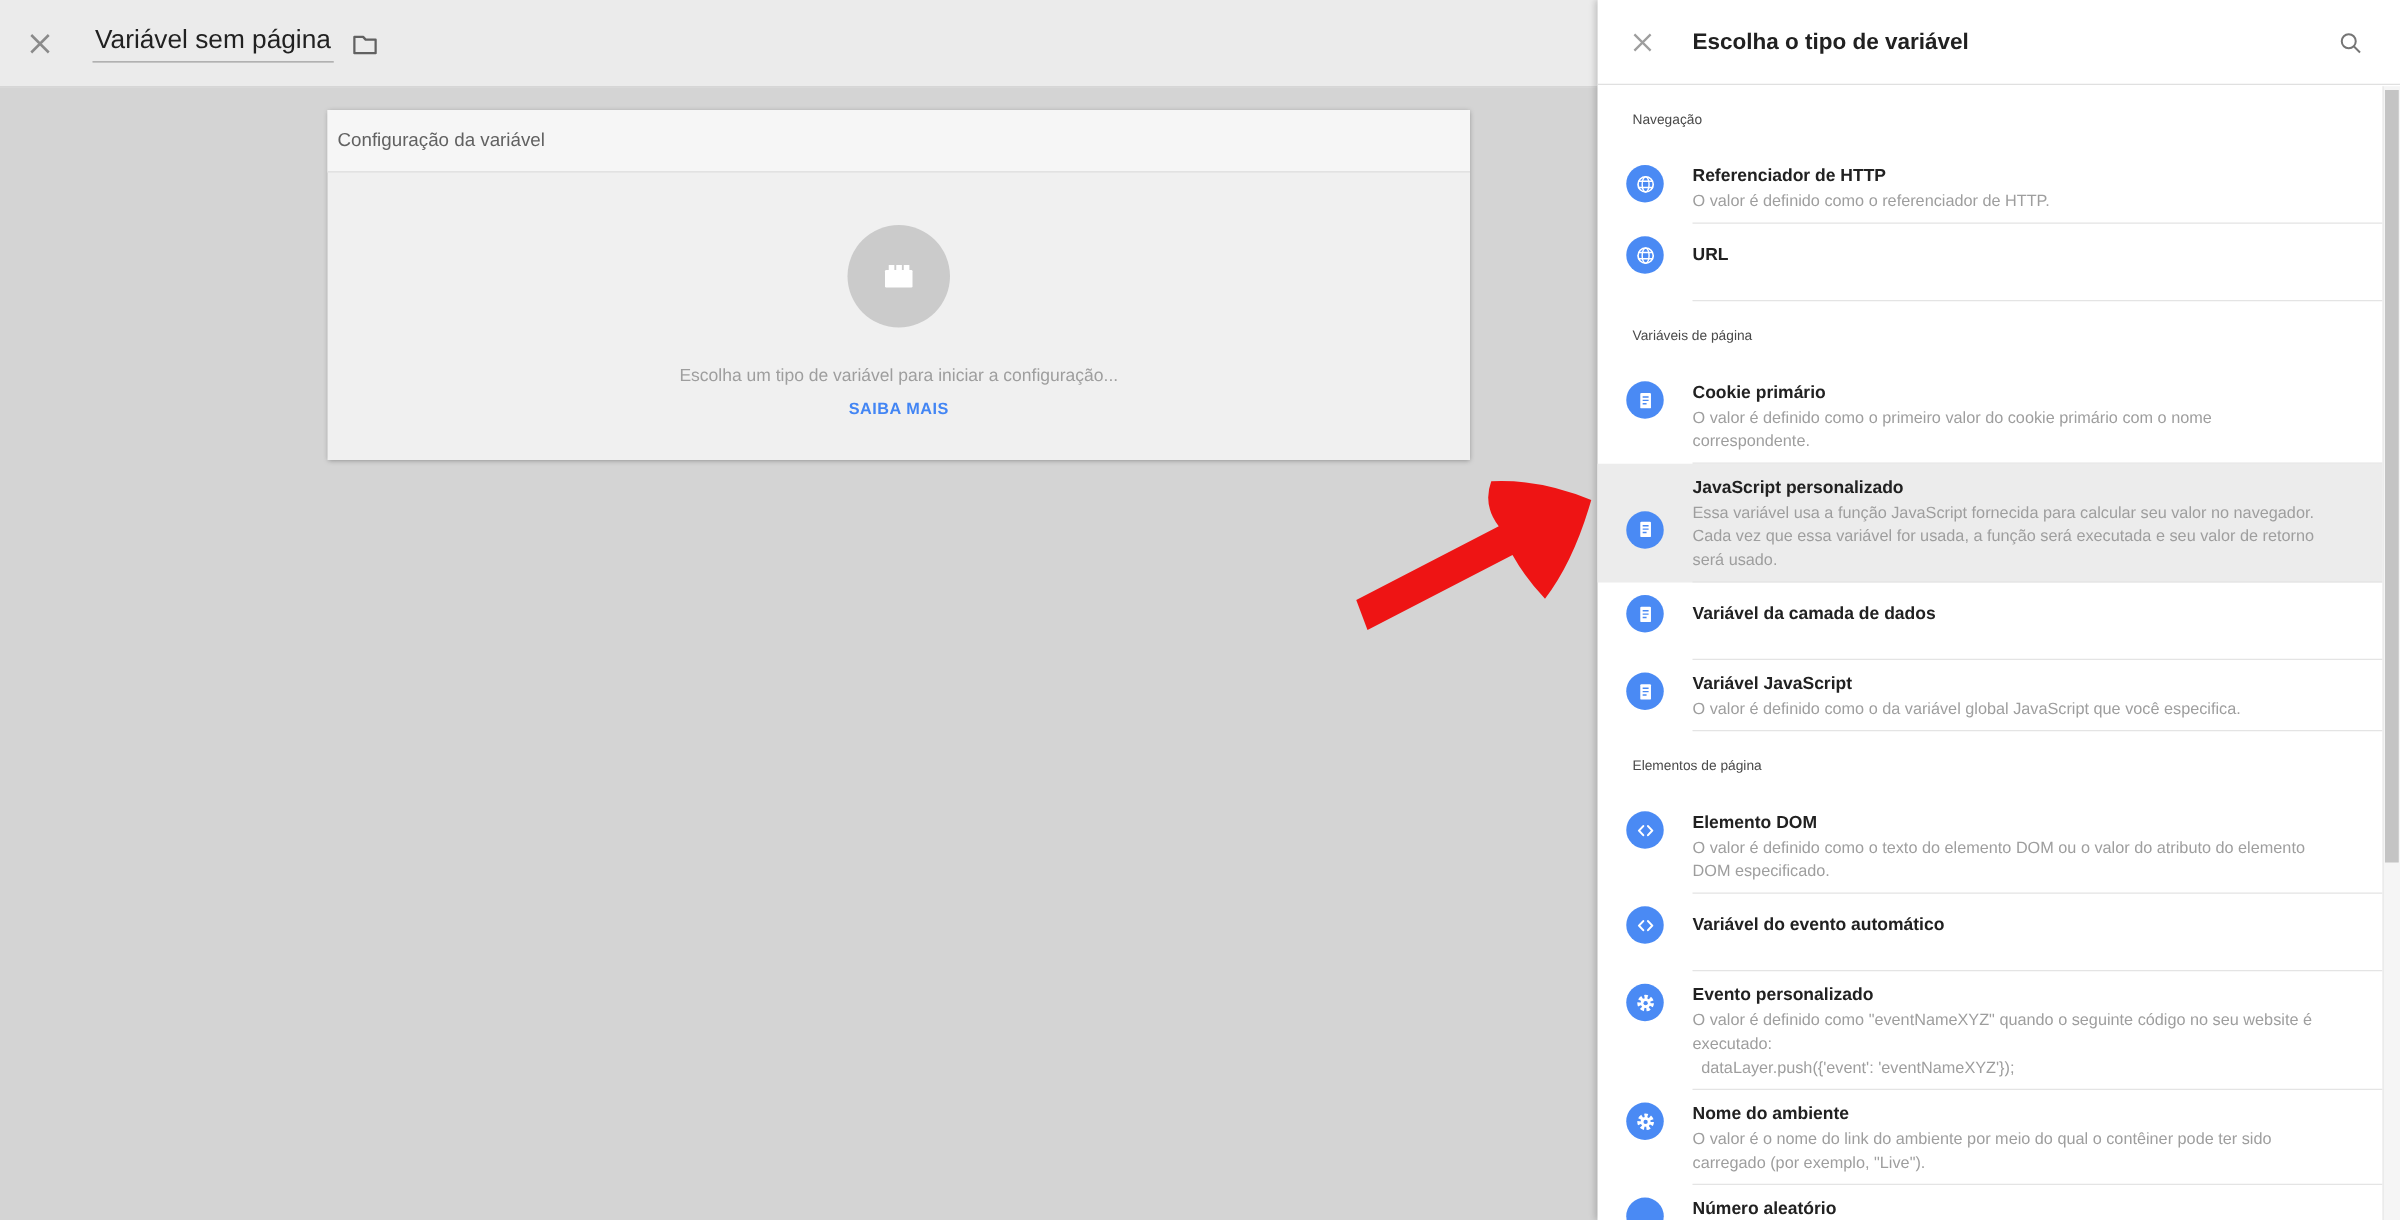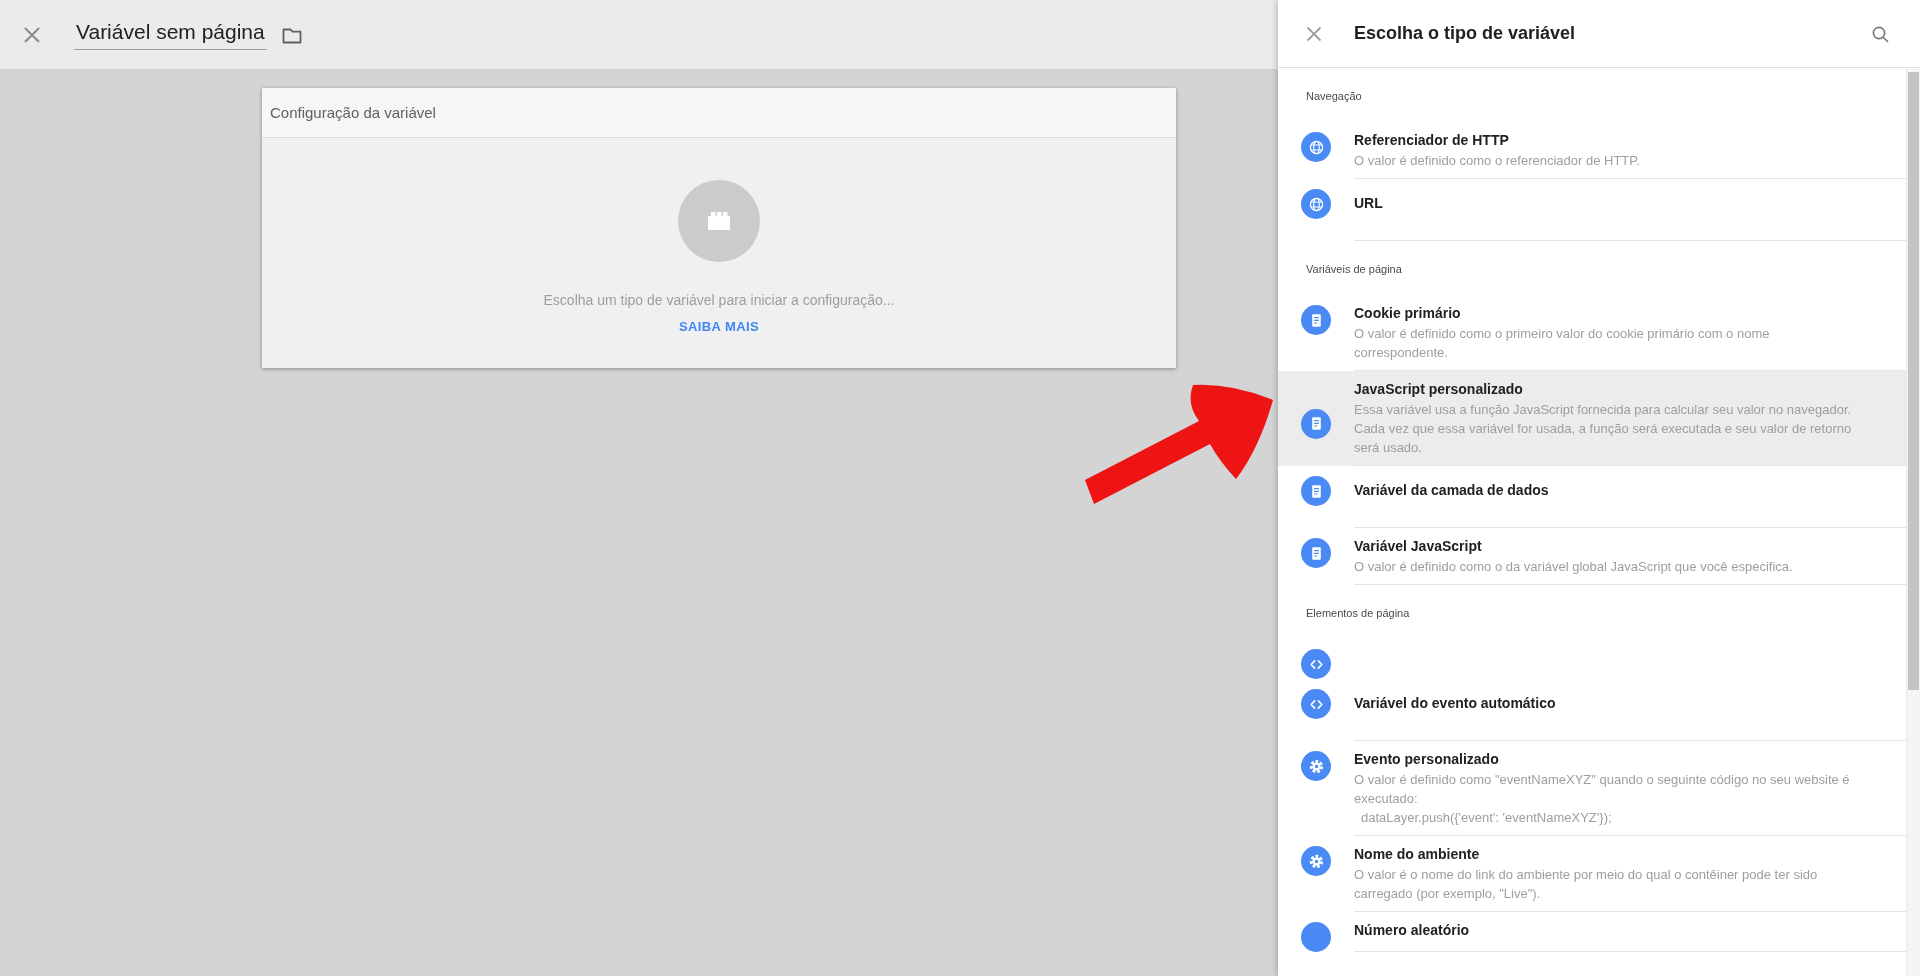--- a/index.html
+++ b/index.html
@@ -220,20 +220,24 @@
     <div class="section-label">Elementos de página</div>
 
     <div class="vrow">
       <div class="icol">
           <div class="cicon">
         <svg width="19" height="19" viewBox="0 0 20 20">
           <path d="M8 6.2 L4.4 10 L8 13.8 M12 6.2 L15.6 10 L12 13.8" stroke="#fff" stroke-width="1.8" fill="none" stroke-linecap="round" stroke-linejoin="round"></path>
         </svg>
       </div>
         </div>
+      <div class="rcontent">
+        <div class="rtitle">Elemento DOM</div>
+        <div class="rdesc">O valor é definido como o texto do elemento DOM ou o valor do atributo do elemento DOM especificado.</div>
+      </div>
     </div>
 
     <div class="vrow no-desc">
       <div class="icol">
           <div class="cicon">
         <svg width="19" height="19" viewBox="0 0 20 20">
           <path d="M8 6.2 L4.4 10 L8 13.8 M12 6.2 L15.6 10 L12 13.8" stroke="#fff" stroke-width="1.8" fill="none" stroke-linecap="round" stroke-linejoin="round"></path>
         </svg>
       </div>
         </div>

